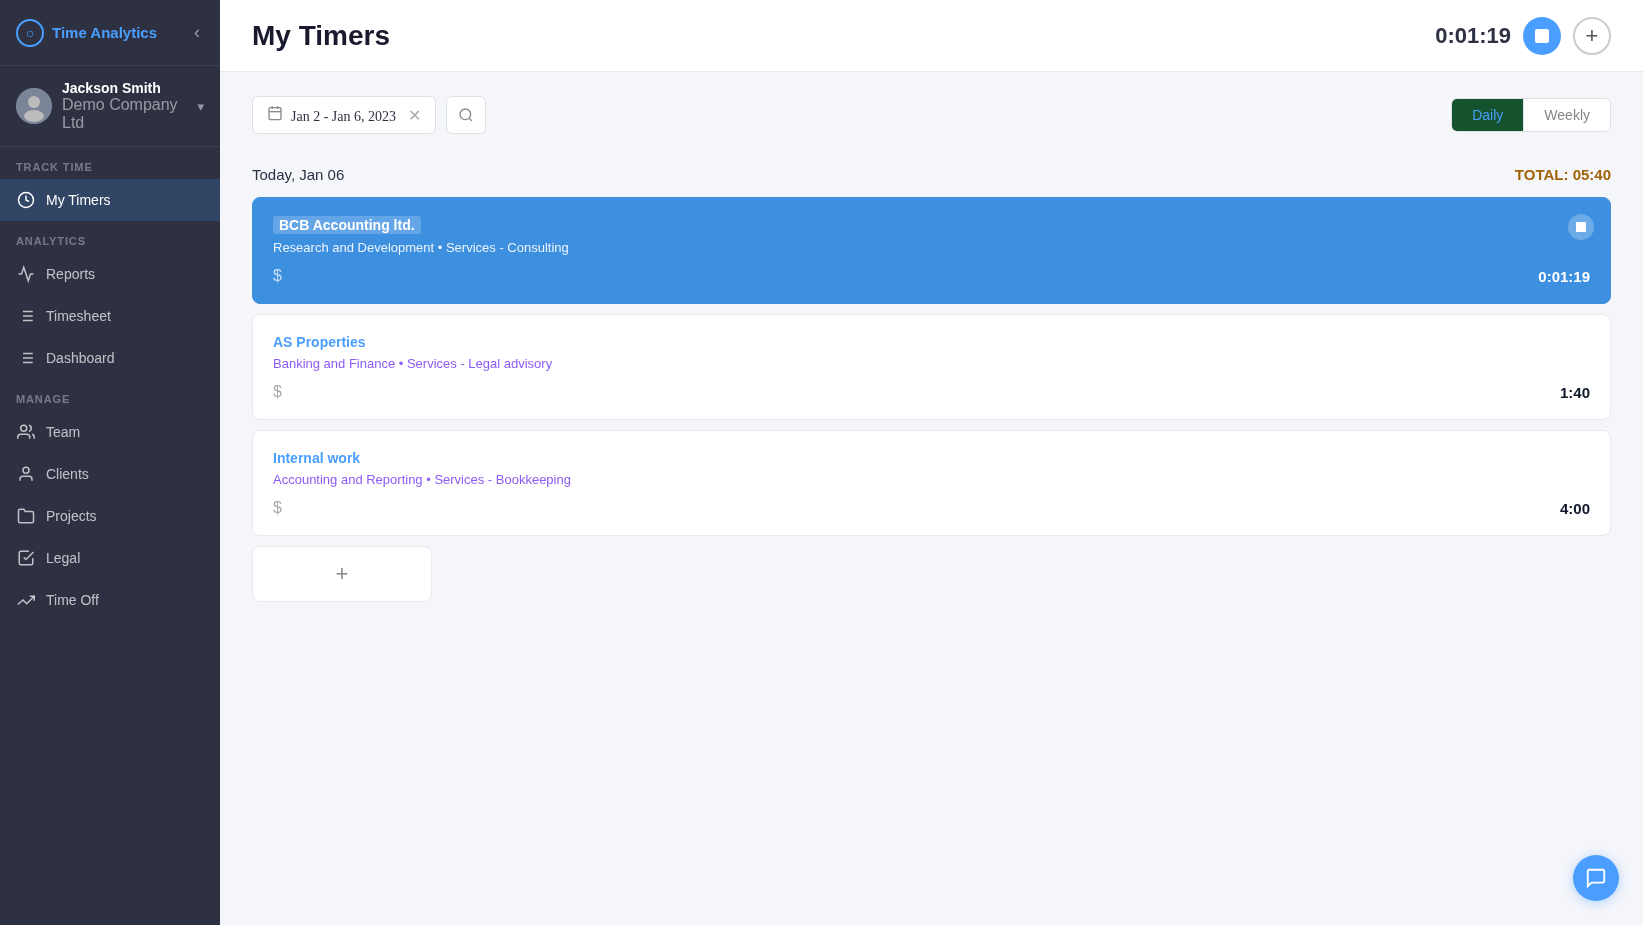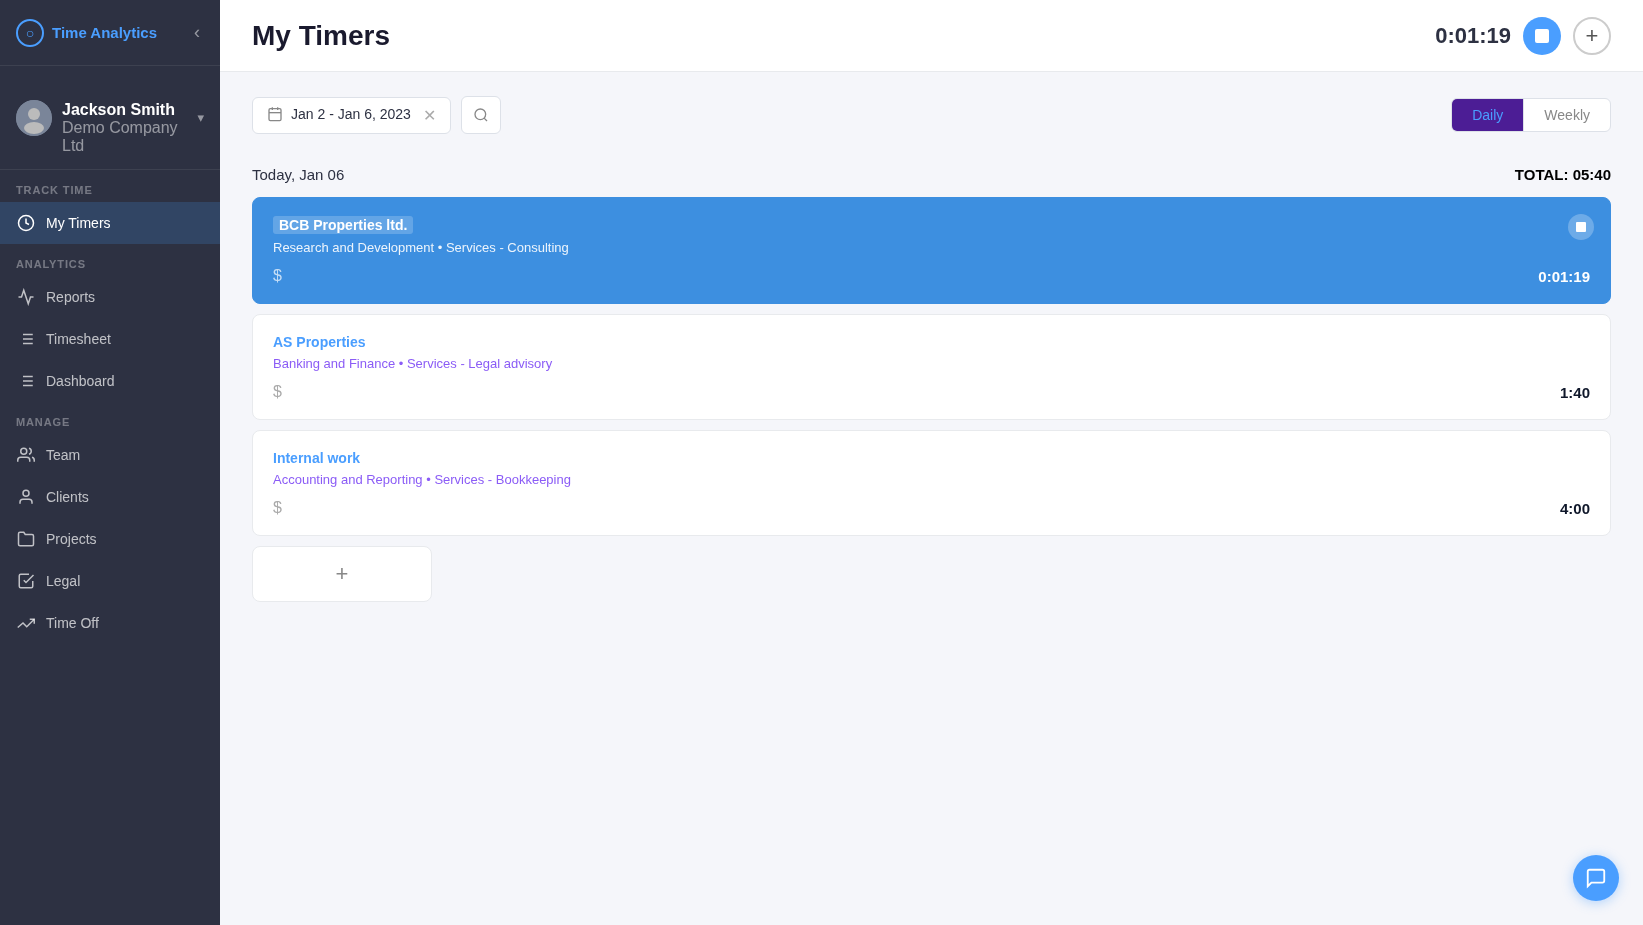--- a/index.html
+++ b/index.html
@@ -71,21 +71,21 @@
       background: #7a8599;
       display: flex;
       align-items: center;
       justify-content: center;
       font-size: 14px;
       color: #fff;
       overflow: hidden;
     }
 
     .user-info { flex: 1; }
-    .user-name { font-size: 16px; font-weight: 600; color: #fff; margin-top: 21px; }
+    .user-name { font-size: 14px; font-weight: 600; color: #fff; }
     .user-company { font-size: 16px; color: rgba(255,255,255,0.5); }
 
     .sidebar-section-label {
       font-size: 11px;
       font-weight: 600;
       color: rgba(255,255,255,0.35);
       letter-spacing: 0.08em;
       padding: 14px 16px 6px;
       text-transform: uppercase;
     }
@@ -204,29 +204,30 @@
     }
 
     .toolbar-left {
       display: flex;
       align-items: center;
       gap: 10px;
     }
 
     .date-picker {
       display: flex;
-      align-items: flex-start;
+      align-items: flex-end;
       gap: 8px;
       background: #fff;
       border: 1px solid #dde1e8;
       border-radius: 6px;
       padding: 8px 14px;
       cursor: pointer;
       font-size: 14px;
       color: #2d3142;
+      font-family: Liberation Serif, serif;
     }
 
     .date-picker .cal-icon {
       color: #888;
       font-size: 15px;
     }
 
     .date-picker .clear-icon {
       color: #aaa;
       font-size: 16px;
@@ -259,21 +260,21 @@
     .view-btn {
       padding: 8px 20px;
       font-size: 14px;
       cursor: pointer;
       border: none;
       background: transparent;
       color: #888;
     }
 
     .view-btn.active {
-      background: #4c1d95;
+      background: #14532d;
       color: #4a9eff;
       border-right: 1px solid #dde1e8;
       font-weight: 500;
     }
 
     
     .day-section { margin-bottom: 0; }
 
     .day-header {
       display: flex;
@@ -284,21 +285,21 @@
 
     .day-label {
       font-size: 15px;
       font-weight: 500;
       color: #2d3142;
     }
 
     .day-total {
       font-size: 15px;
       font-weight: 700;
-      color: #000000;
+      color: #a16207;
     }
 
     
     .timer-card {
       background: #fff;
       border-radius: 8px;
       margin-bottom: 10px;
       padding: 18px 20px;
       border: 1px solid #e8eaed;
       position: relative;
@@ -590,21 +591,21 @@
     <div class="day-section">
       <div class="day-header">
         <span class="day-label">Today, Jan 06</span>
         <span class="day-total">TOTAL: 05:40</span>
       </div>
 
       <div class="timer-card active-card">
         <button class="card-stop-btn">
           <div class="card-stop-icon"></div>
         </button>
-        <div class="client-name">BCB Properties ltd.</div>
+        <div class="client-name">BCB Accounting ltd.</div>
         <div class="project-info">Research and Development • Services - Consulting</div>
         <div class="card-bottom">
           <span class="billing-icon">$</span>
           <span class="time-value">0:01:19</span>
         </div>
       </div>
 
       <div class="timer-card">
         <div class="client-name as-properties">AS Properties</div>
         <div class="project-info">Banking and Finance • Services - Legal advisory</div>

